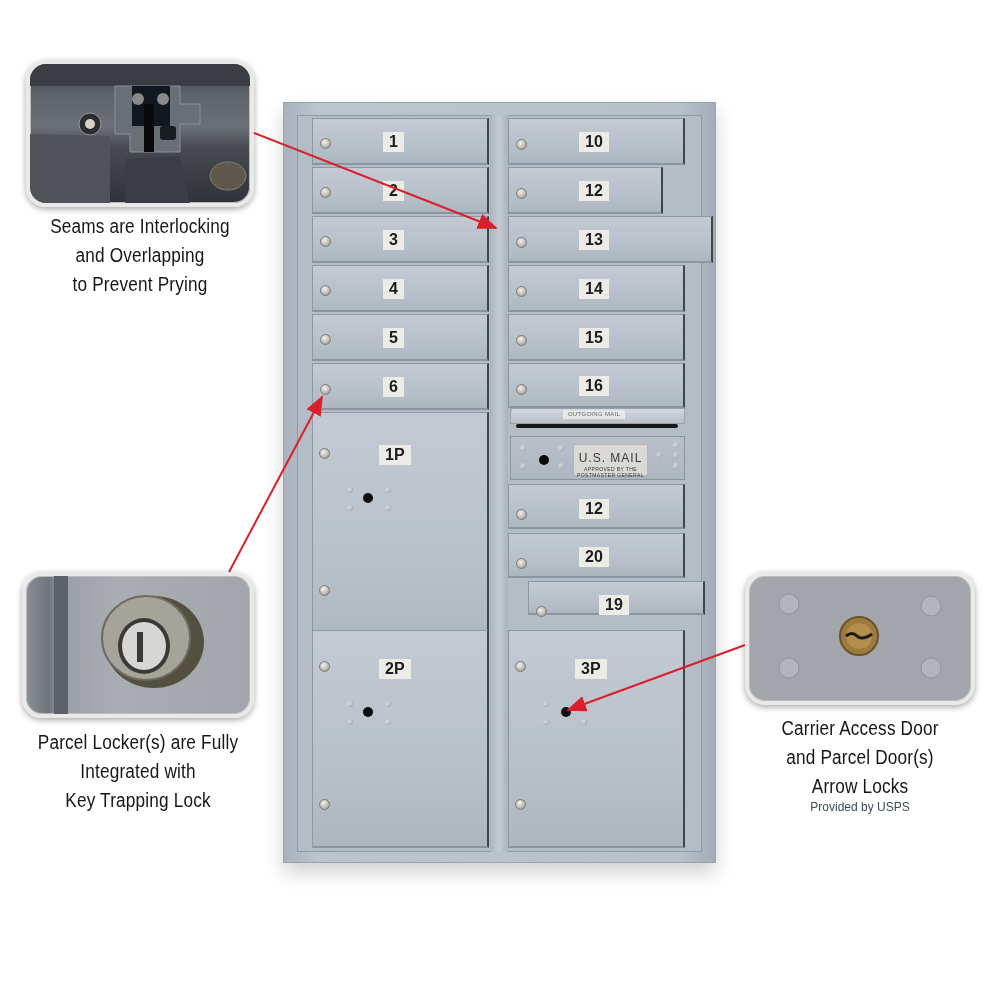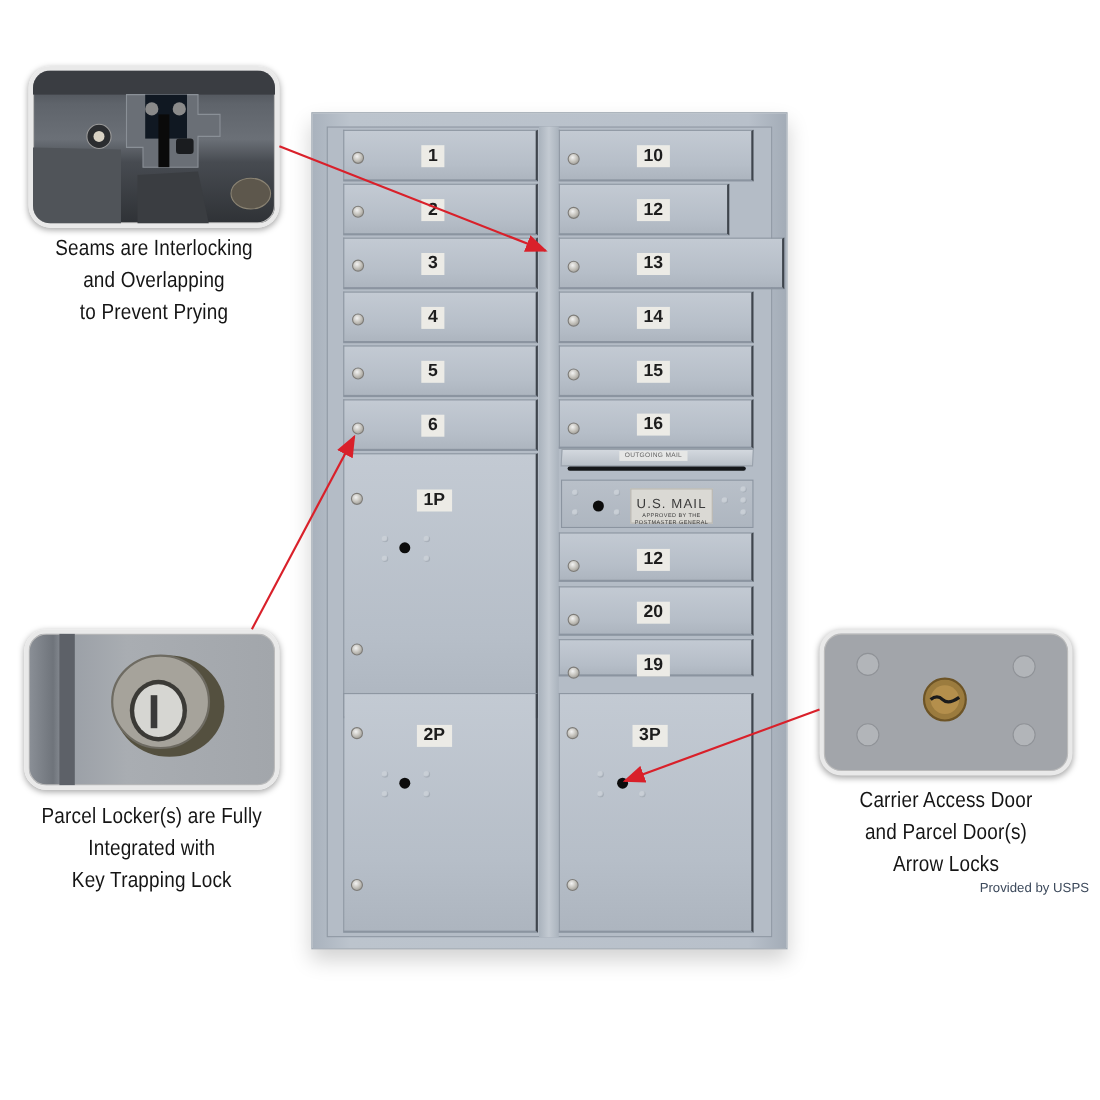--- a/index.html
+++ b/index.html
@@ -18,21 +18,21 @@
   .outgoing{left:510px;top:408px;width:175px;height:16px;background:linear-gradient(180deg,#d3d8de,#b9c0c8);border:1px solid #9aa2ac;transform:skewX(-3deg)}
   .outgoing-label{left:563px;top:410px;width:62px;height:9px;background:#e6e7e6;font-size:6px;color:#666;text-align:center;line-height:9px;letter-spacing:.3px}
   .slot{left:516px;top:424px;width:162px;height:4px;background:#15171a;border-radius:2px}
   .usmail-panel{left:510px;top:436px;width:175px;height:44px;background:linear-gradient(180deg,#b9c0c9,#aeb6c0);border:1px solid #8b94a0}
   .usmail-plate{left:573px;top:444px;width:75px;height:32px;background:#dad9d4;border:1px solid #b7b5ae;text-align:center;color:#3a3a3a}
   .usmail-title{font-size:12px;letter-spacing:1px;line-height:16px;margin-top:5px}
   .usmail-sub{font-size:5px;line-height:6px;letter-spacing:.4px}
   
   .callout{position:absolute;border-radius:20px;border:4px solid #e9e9e9;box-shadow:0 2px 6px rgba(0,0,0,.35),inset 0 0 0 1px #bbb;overflow:hidden}
   .cap{position:absolute;text-align:center;color:#151515;font-family:"Liberation Sans",sans-serif;font-size:20px;line-height:29px;transform:scaleX(.86);transform-origin:center top;letter-spacing:.2px}
-  .cap-sub{position:absolute;text-align:right;color:#3d4a5c;font-size:12px}
+  .cap-sub{position:absolute;text-align:center;color:#3d4a5c;font-size:12px}
   svg.arrows{position:absolute;left:0;top:0;width:1000px;height:1000px;pointer-events:none}
 </style>
 </head>
 <body>
 
 <div class="abs cabinet"></div>
 <div class="abs cab-inner"></div>
 <div class="abs divider"></div>
 
 <div id="left-col">
@@ -111,21 +111,21 @@
 </div>
 
 <div class="door" style="left:508px;top:484px;width:177px;height:45px">
   <span class="lock" style="left:7px;top:24px"></span>
   <span class="label" style="left:70px;top:14px">12</span>
 </div>
 <div class="door" style="left:508px;top:533px;width:177px;height:45px">
   <span class="lock" style="left:7px;top:24px"></span>
   <span class="label" style="left:70px;top:13px">20</span>
 </div>
-<div class="door" style="left:508px;top:581px;width:177px;height:34px">
+<div class="door" style="left:528px;top:581px;width:177px;height:34px">
   <span class="lock" style="left:7px;top:24px"></span>
   <span class="label" style="left:70px;top:13px">19</span>
 </div>
 
 <div class="door" style="left:312px;top:412px;width:177px;height:241px">
   <span class="lock" style="left:6px;top:35px"></span>
   <span class="label" style="left:66px;top:32px">1P</span>
   <span class="dimple" style="left:34px;top:74px"></span>
   <span class="dimple" style="left:72px;top:74px"></span>
   <span class="dimple" style="left:34px;top:92px"></span>

